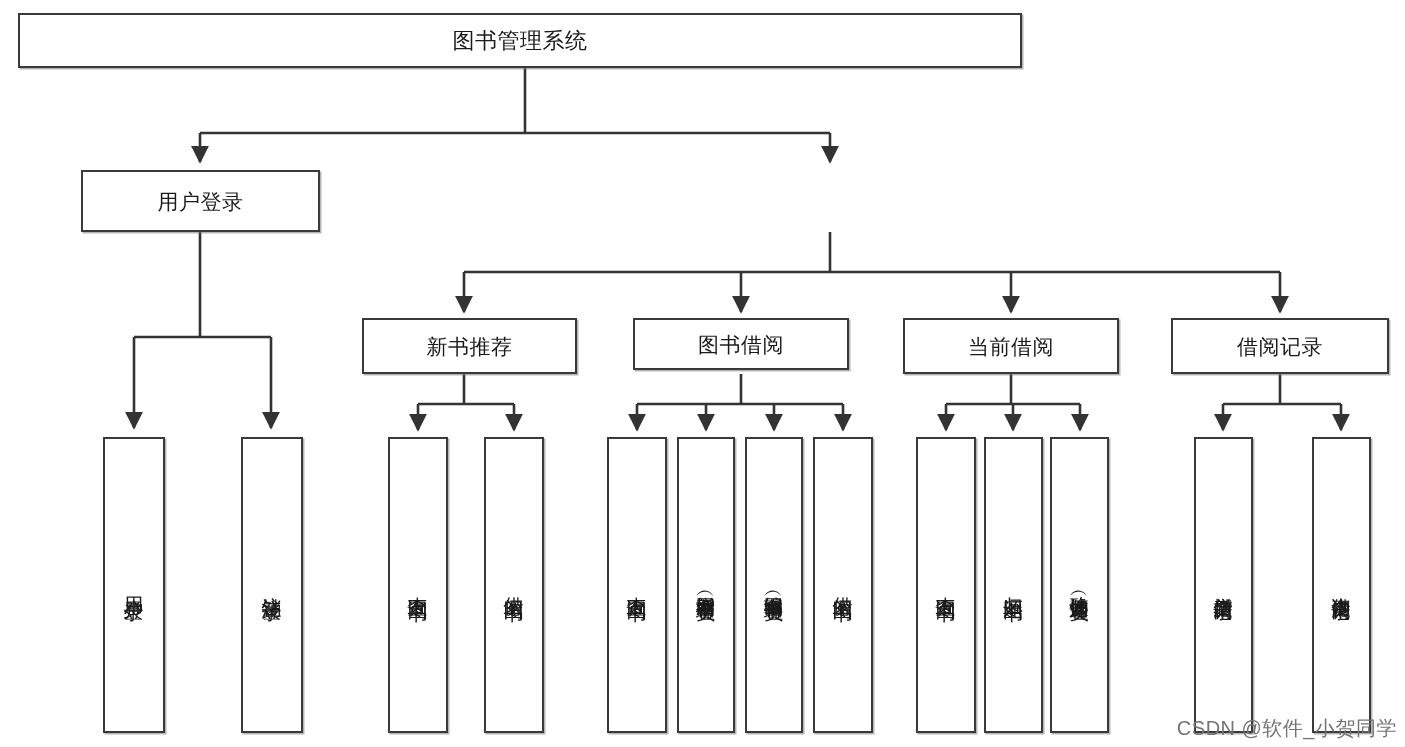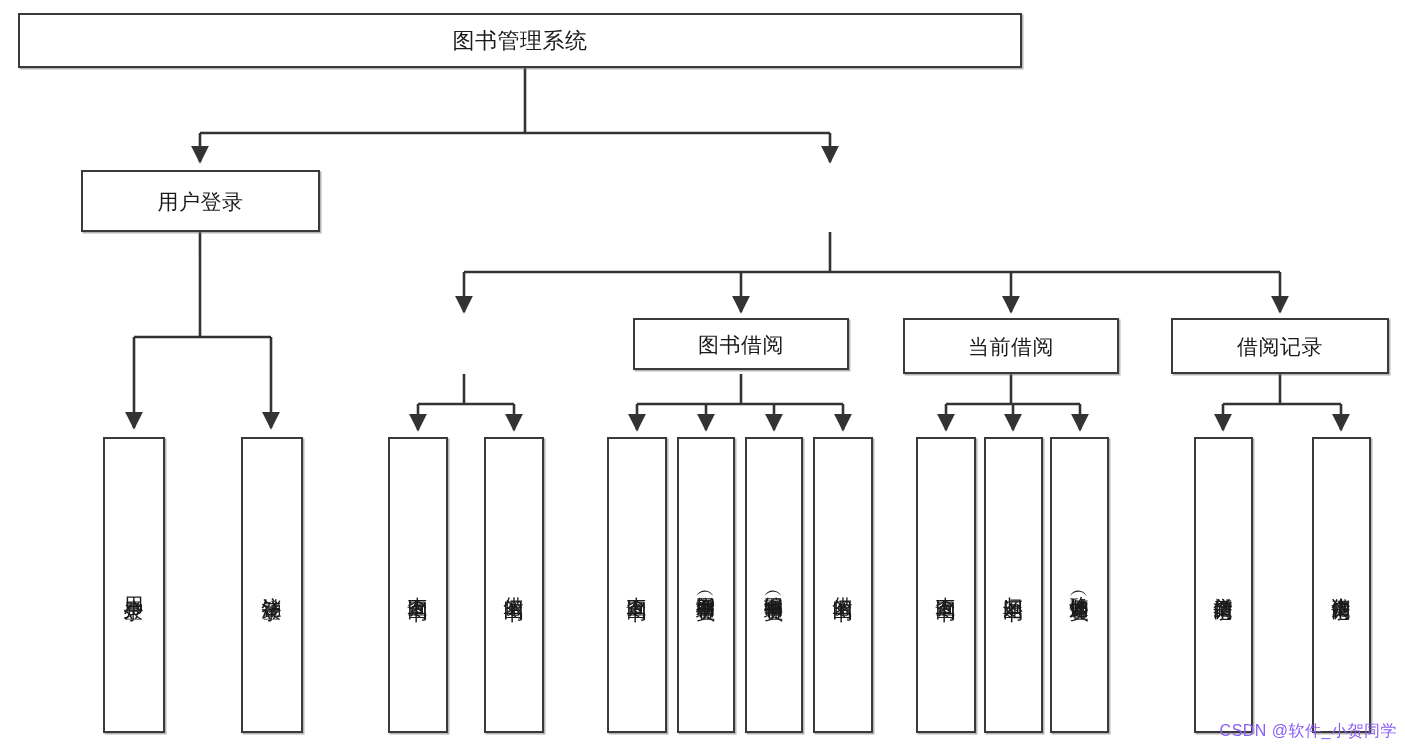--- a/index.html
+++ b/index.html
@@ -66,22 +66,22 @@
     text-align: center;
   }
   .node.v.tall .lbl {
     font-size: 19px;
     letter-spacing: 1px;
   }
   #watermark {
     position: absolute;
     right: 8px;
     bottom: 5px;
-    font-size: 16px;
-    color: #8b5cf6;
+    font-size: 20px;
+    color: #737373;
     letter-spacing: 0.5px;
     user-select: none;
   }
 </style>
 </head>
 <body>
 
 <div id="canvas">
 
   <svg id="edges" viewBox="0 0 1405 747">
@@ -135,20 +135,23 @@
   </svg>
 
   <div class="node h root" style="left:18px; top:13px; width:1004px; height:55px;">
     <span class="lbl">图书管理系统</span>
   </div>
 
   <div class="node h" style="left:81px; top:170px; width:239px; height:62px;">
     <span class="lbl">用户登录</span>
   </div>
 
+  <div class="node h" style="left:362px; top:318px; width:215px; height:56px;">
+    <span class="lbl">新书推荐</span>
+  </div>
   <div class="node h" style="left:633px; top:318px; width:216px; height:52px;">
     <span class="lbl">图书借阅</span>
   </div>
   <div class="node h" style="left:1171px; top:318px; width:218px; height:56px;">
     <span class="lbl">借阅记录</span>
   </div>
   <div class="node h" style="left:903px; top:318px; width:216px; height:56px;">
     <span class="lbl">当前借阅</span>
   </div>
 

